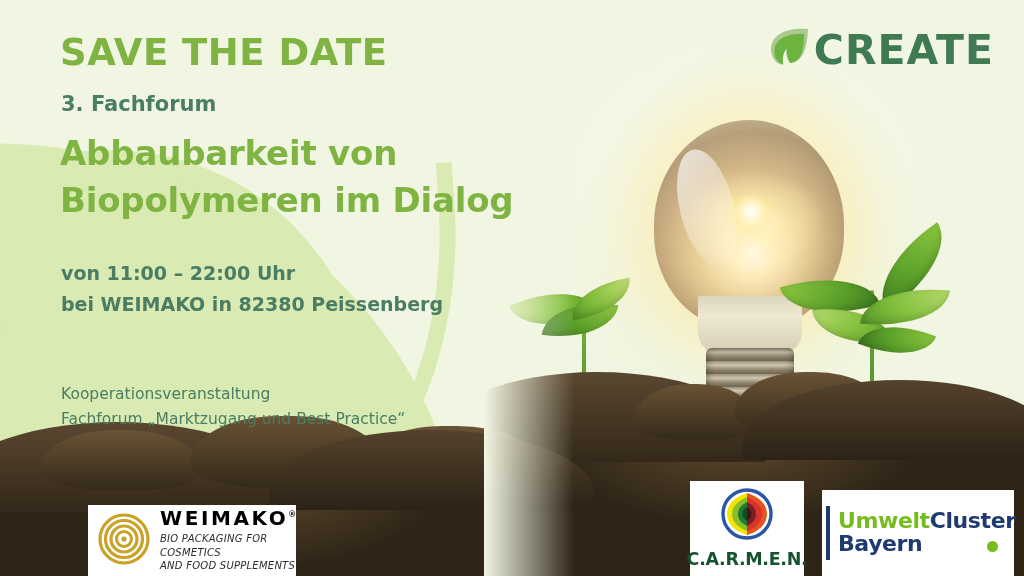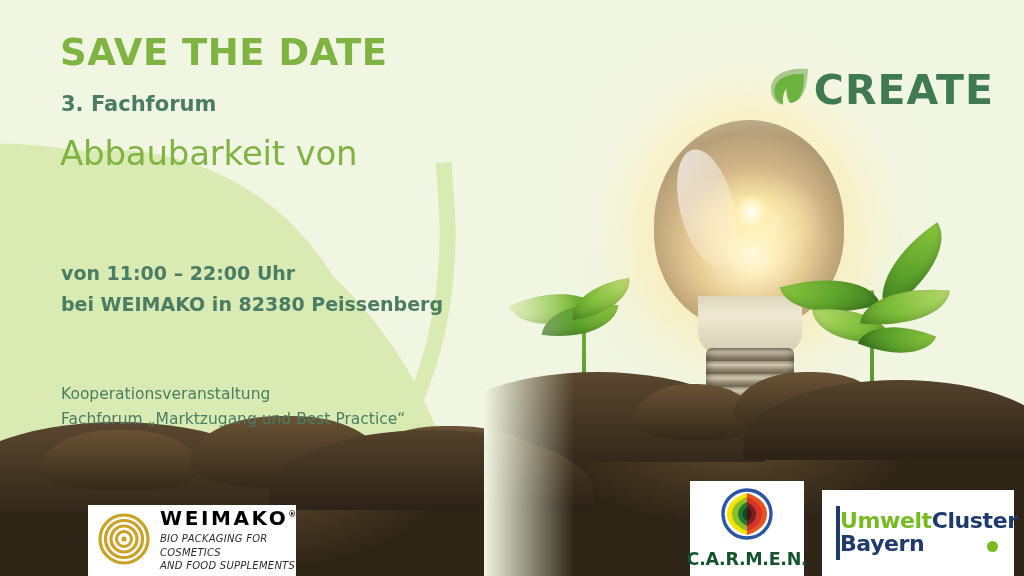--- a/index.html
+++ b/index.html
@@ -143,36 +143,36 @@
     font-size:37px; font-weight:700; letter-spacing:.5px;
     color:#7fb342; line-height:1;
     font-family:"DejaVu Sans", sans-serif;
   }
   .kicker {
     position:absolute; left:53px; top:93px;
     font-size:21px; font-weight:700; color:#4a7d63; line-height:1.1;
   }
   .title {
     position:absolute; left:52px; top:130px;
-    font-size:34px; font-weight:400; color:#7fb342;
+    font-size:34px; font-weight:700; color:#7fb342;
     line-height:1.38; letter-spacing:-.2px;
   }
   .when {
     position:absolute; left:53px; top:258px;
     font-size:19px; font-weight:700; color:#4a7d63; line-height:1.62;
   }
   .coop {
     position:absolute; left:53px; top:382px;
     font-size:15.5px; font-weight:400; color:#4a7d63; line-height:1.62;
   }
 
   
   .create-logo {
     position:absolute; right:30px; top:26px; z-index:30;
-    display:flex; align-items:center; gap:2px;margin-top:40px;
+    display:flex; align-items:center; gap:2px;
   }
   .create-word {
     font-size:41px; font-weight:700; color:#3f7a52;
     letter-spacing:1px; line-height:1;
   }
 
   
   .logo-box {
     position:absolute; background:#fff; z-index:40;
     display:flex; align-items:center;
@@ -189,21 +189,21 @@
   }
 
   .carmen-box {
     left:690px; top:481px; width:114px; height:95px;
     flex-direction:column; justify-content:center; gap:5px;
   }
   .carmen-word { font-size:17.5px; font-weight:700; color:#14532d; letter-spacing:-.3px; }
 
   .umwelt-box {
     left:822px; top:490px; width:192px; height:86px;
-    padding-left:14px; 
+    padding-left:4px; gap:8px;
   }
   .umwelt-bracket {
     width:15px; height:54px;
     border:4px solid #1f3a6e; border-right:none;
   }
   .umwelt-text { display:flex; flex-direction:column; line-height:1.04; }
   .umwelt-l1 { font-size:22px; font-weight:700; letter-spacing:-.4px; }
   .umwelt-l2 { font-size:22px; font-weight:700; color:#1f3a6e; letter-spacing:-.4px; }
   .u-green { color:#76bc21; }
   .u-navy { color:#1f3a6e; }
@@ -268,20 +268,21 @@
   </div>
 
   <div class="content">
 
     <div class="save-the-date">SAVE THE DATE</div>
 
     <div class="kicker">3. Fachforum</div>
 
     <div class="title">
       <div>Abbaubarkeit von</div>
+      <div>Biopolymeren im Dialog</div>
     </div>
 
     <div class="when">
       <div>von 11:00 – 22:00 Uhr</div>
       <div>bei WEIMAKO in 82380 Peissenberg</div>
     </div>
 
     <div class="coop">
       <div>Kooperationsveranstaltung</div>
       <div>Fachforum „Marktzugang und Best Practice“</div>

